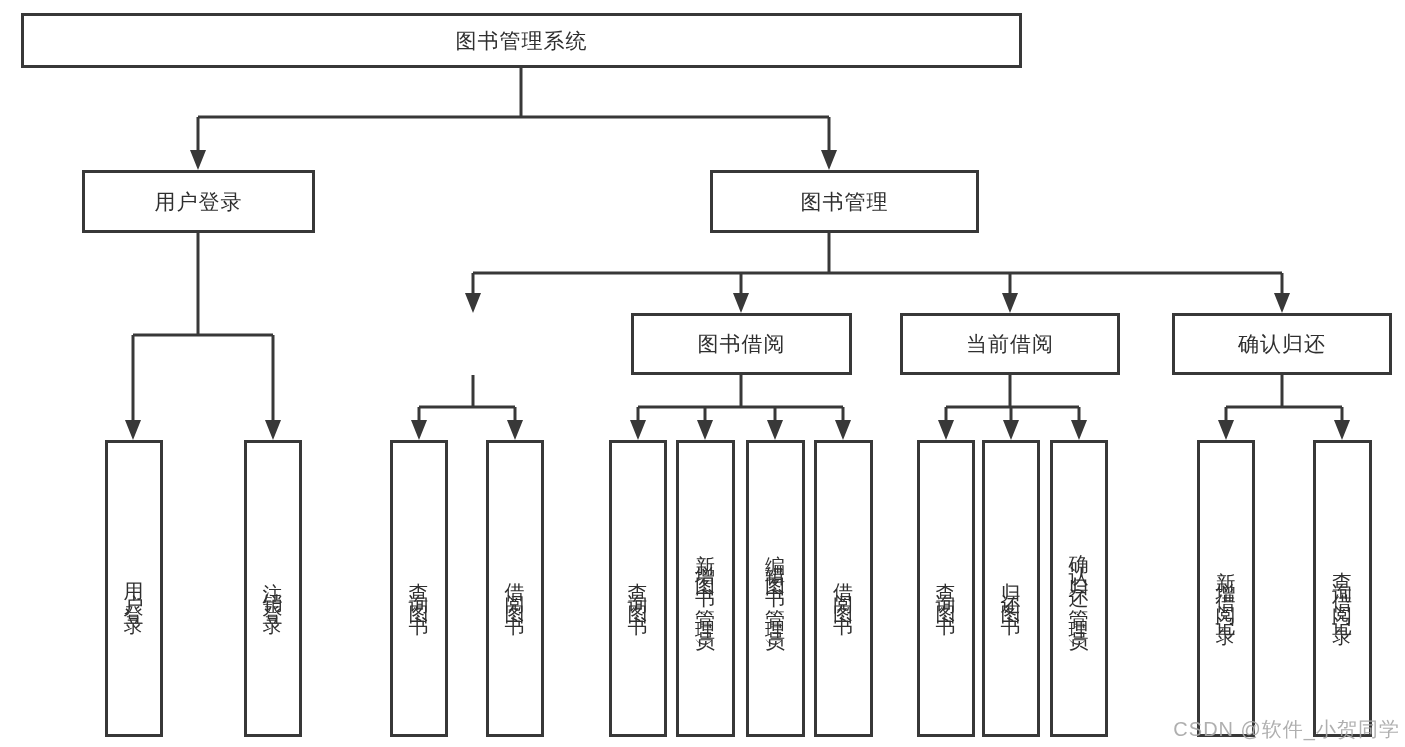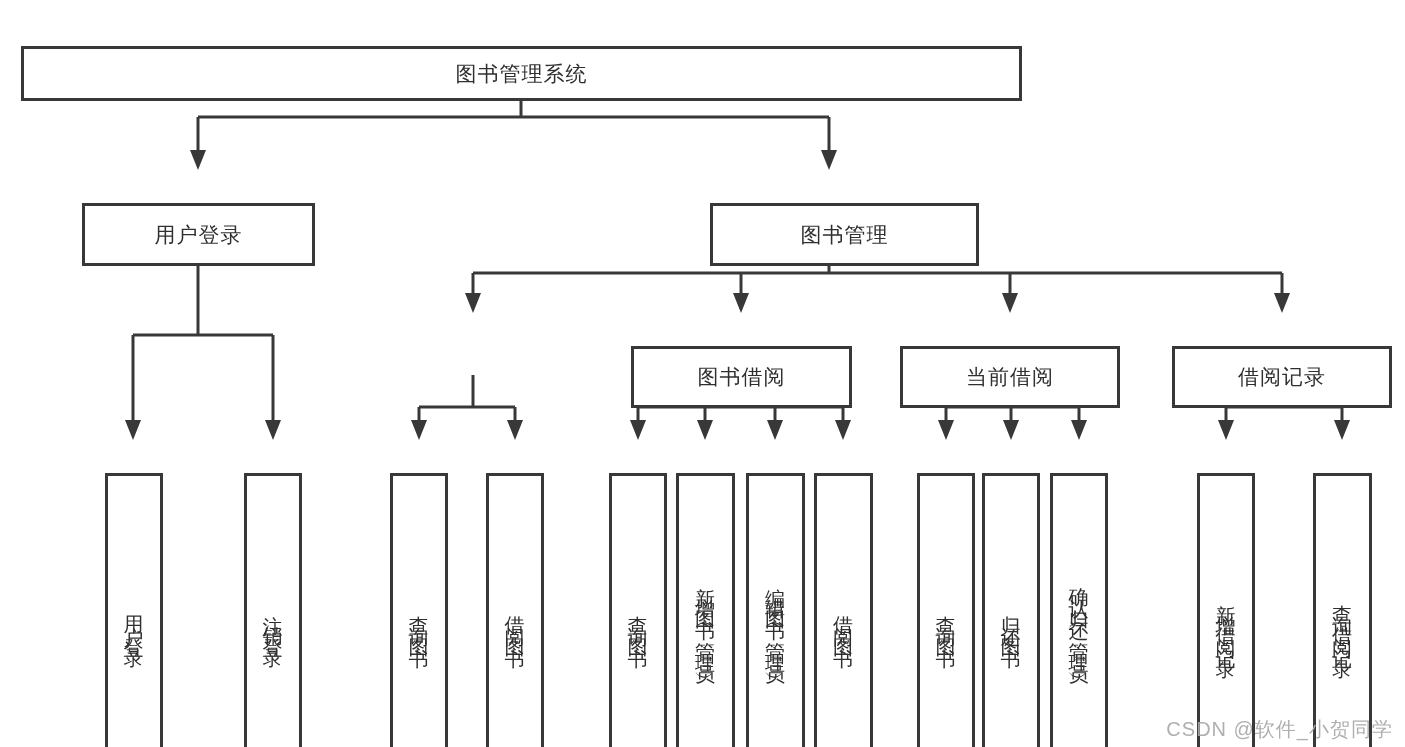--- a/index.html
+++ b/index.html
@@ -3,30 +3,30 @@
 <meta charset="utf-8">
 <style>
   html,body{margin:0;padding:0;background:#fff;}
   body{font-family:"Liberation Sans",sans-serif;}
   .canvas{position:relative;width:1405px;height:747px;background:#fff;overflow:hidden;}
   svg.wires{position:absolute;left:0;top:0;z-index:1;}
   .node{
     position:absolute;z-index:2;box-sizing:border-box;
     background:#fff;border:3px solid #383838;
     display:flex;align-items:center;justify-content:center;
-    color:#2f2f2f;font-size:21px;letter-spacing:1px;margin-top:33px;
+    color:#2f2f2f;font-size:21px;letter-spacing:1px;
   }
   .node .lbl{white-space:nowrap;}
   .node.v .lbl{
     writing-mode:vertical-rl;text-orientation:mixed;
     font-size:20px;letter-spacing:11px;line-height:1;
     white-space:normal;
   }
   .watermark{
-    position:absolute;z-index:5;right:12px;top:716px;
+    position:absolute;z-index:5;right:5px;top:716px;
     font-size:20px;color:rgba(168,168,168,0.92);letter-spacing:1px;
   }
 </style>
 </head>
 <body>
 
 <div class="canvas">
 
   <svg class="wires" width="1405" height="747" viewBox="0 0 1405 747">
     <g stroke="#383838" stroke-width="3" fill="none">
@@ -105,21 +105,21 @@
     <span class="lbl">图书管理</span>
   </div>
 
   <div class="node" style="left:900px;top:313px;width:220px;height:62px">
     <span class="lbl">当前借阅</span>
   </div>
   <div class="node" style="left:631px;top:313px;width:221px;height:62px">
     <span class="lbl">图书借阅</span>
   </div>
   <div class="node" style="left:1172px;top:313px;width:220px;height:62px">
-    <span class="lbl">借阅记录</span>
+    <span class="lbl">确认归还</span>
   </div>
 
   <div class="node v" style="left:105px;top:440px;width:58px;height:297px">
     <span class="lbl">用户登录</span>
   </div>
   <div class="node v" style="left:244px;top:440px;width:58px;height:297px">
     <span class="lbl">注销登录</span>
   </div>
 
   <div class="node v" style="left:390px;top:440px;width:58px;height:297px">

